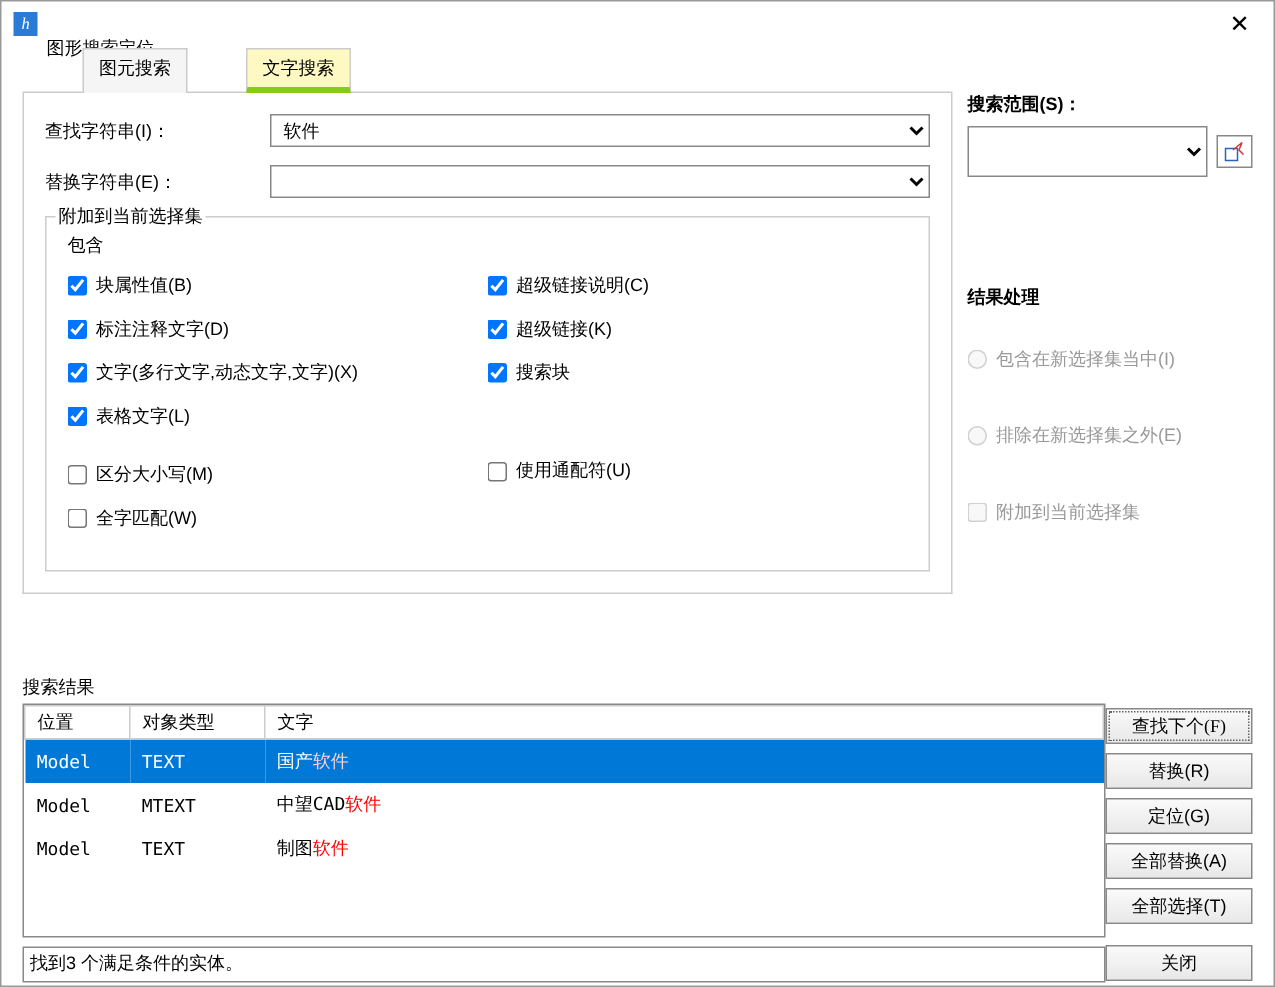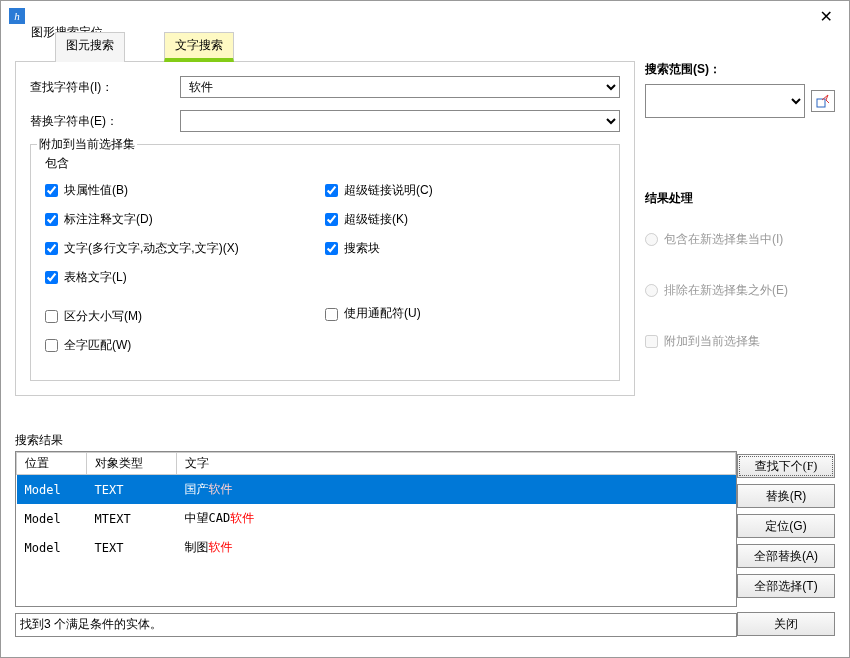--- a/index.html
+++ b/index.html
@@ -28,21 +28,21 @@
 .cb-col { flex: 1; }
 .cb-row { margin-bottom: 12px; }
 .cb-row input[type=checkbox] { margin-right: 6px; vertical-align: middle; }
 .gap { height: 10px; }
 .ranges { display: flex; align-items: center; gap: 6px; margin-bottom: 14px; }
 .ranges select { flex: 1; height: 30px; border: 1px solid #888; background: #fff; font-family: Liberation Serif, serif; font-size: 12px; padding: 16px 4px; }
 .pick-btn { width: 24px; height: 22px; border: 1px solid #888; background: #fff; cursor: pointer; display: inline-flex; align-items: center; justify-content: center; }
 .radio-row { margin-bottom: 16px; }
 .radio-row input { margin-right: 6px; vertical-align: middle; }
 .disabled-text { color: #999; }
-.bottom { position: absolute; left: 14px; right: 14px; bottom: 20px; }
+.bottom { position: absolute; left: 14px; right: 14px; bottom: 2px; }
 .results-label { margin-bottom: 2px; }
 .results-area { display: flex; }
 .table-col { flex: 1; }
 .table-border { border: 1px solid #888; }
 .table { width: 100%; border-collapse: collapse; font-family: "SimSun", monospace; }
 .table th { text-align: left; font-weight: normal; padding: 2px 8px; border: 1px solid #ccc; background: #fff; font-family: "Microsoft YaHei"; }
 .table td { padding: 6px 8px; }
 .table tr.selected { background: #0078D7; color: #fff; }
 .hl-red { color: #f00; }
 .table tr.selected .hl-red { color: #ffd0d0; }

